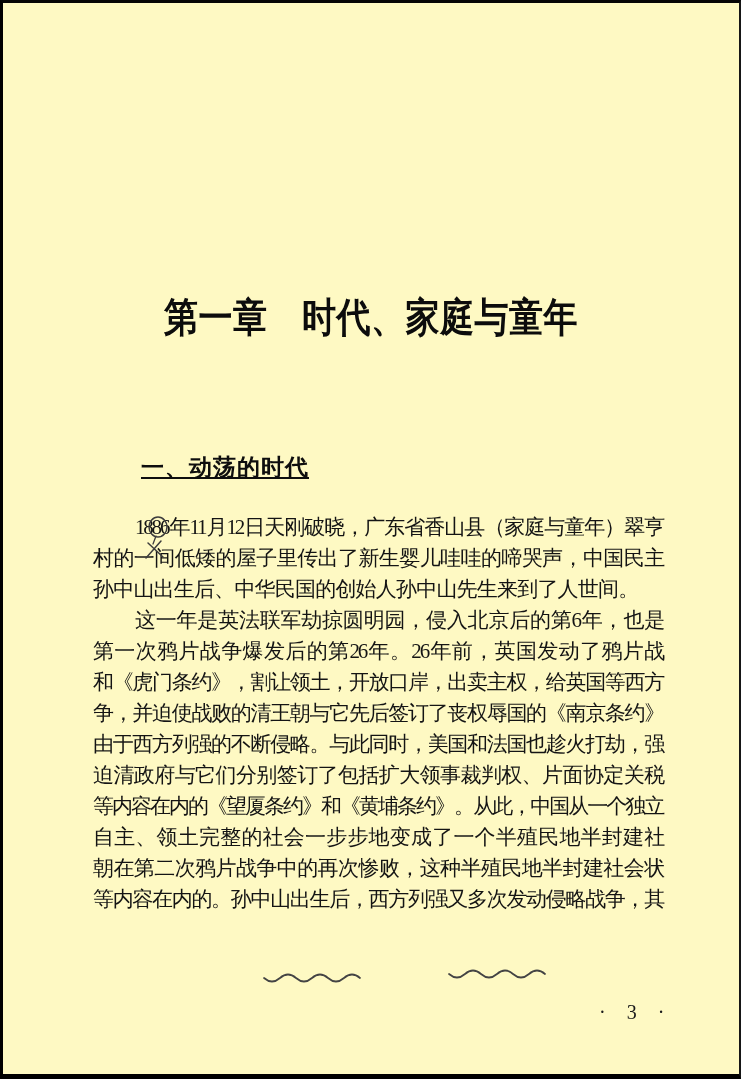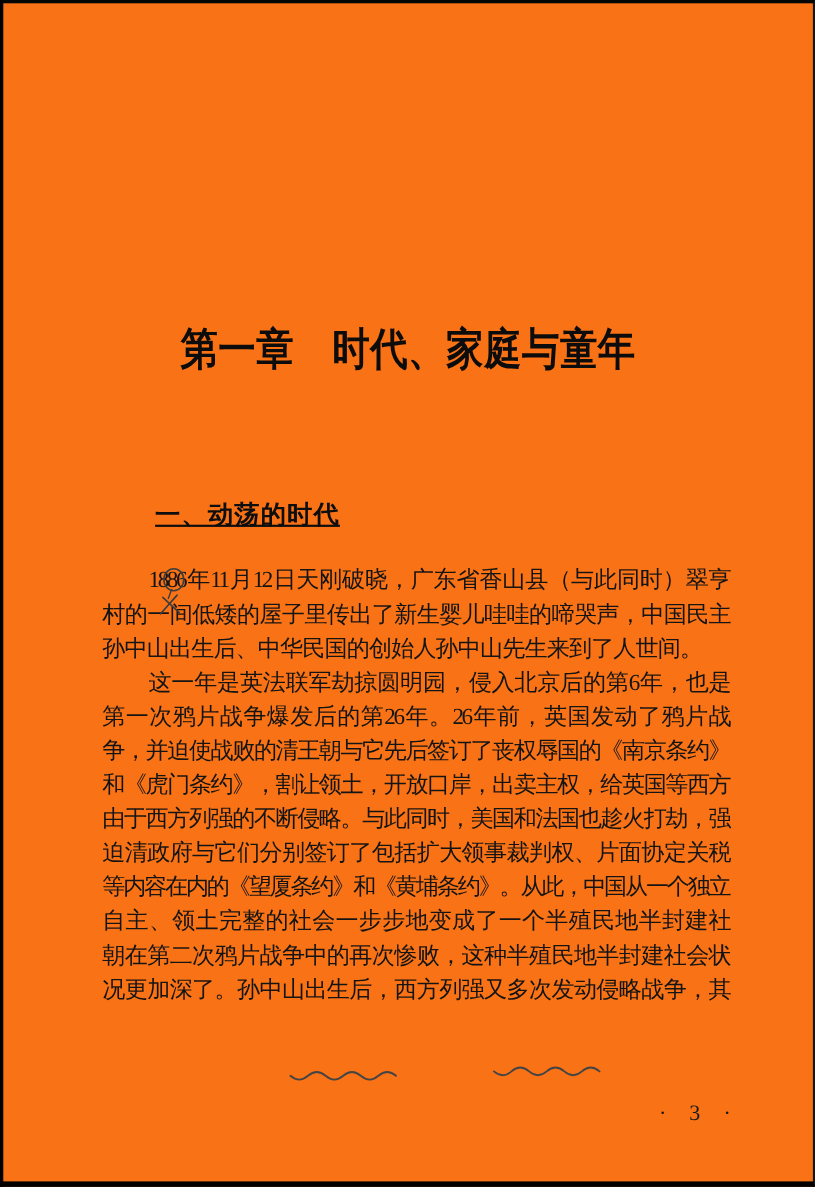--- a/index.html
+++ b/index.html
@@ -2,21 +2,21 @@
 <html><head>
 <meta charset="utf-8">
 <style>
   html, body { margin: 0; padding: 0; background: #e8e8e8; }
 
   .page {
     position: relative;
     width: 741px;
     height: 1079px;
     box-sizing: border-box;
-    background: #f97316;
+    background: #fef9c3;
     border-left: 3px solid #000;
     border-top: 3px solid #050505;
     border-right: 2px solid #161616;
     border-bottom: 5px solid #000;
     overflow: hidden;
     font-family: "Liberation Serif", serif;
     color: #121212;
   }
 
   .chapter-title {
@@ -91,33 +91,33 @@
 </head>
 <body>
 
 <div class="page">
 
   <h1 class="chapter-title">第一章　时代、家庭与童年</h1>
 
   <h2 class="section-heading">一、动荡的时代</h2>
 
   <div class="body-text">
-    <div class="line indent">1886年11月12日天刚破晓，广东省香山县（与此同时）翠亨</div>
+    <div class="line indent">1886年11月12日天刚破晓，广东省香山县（家庭与童年）翠亨</div>
     <div class="line">村的一间低矮的屋子里传出了新生婴儿哇哇的啼哭声，中国民主</div>
     <div class="line para-end">孙中山出生后、中华民国的创始人孙中山先生来到了人世间。</div>
     <div class="line indent">这一年是英法联军劫掠圆明园，侵入北京后的第6年，也是</div>
     <div class="line">第一次鸦片战争爆发后的第26年。26年前，英国发动了鸦片战</div>
+    <div class="line">和《虎门条约》，割让领土，开放口岸，出卖主权，给英国等西方</div>
     <div class="line">争，并迫使战败的清王朝与它先后签订了丧权辱国的《南京条约》</div>
-    <div class="line">和《虎门条约》，割让领土，开放口岸，出卖主权，给英国等西方</div>
     <div class="line">由于西方列强的不断侵略。与此同时，美国和法国也趁火打劫，强</div>
     <div class="line">迫清政府与它们分别签订了包括扩大领事裁判权、片面协定关税</div>
     <div class="line">等内容在内的《望厦条约》和《黄埔条约》。从此，中国从一个独立</div>
     <div class="line">自主、领土完整的社会一步步地变成了一个半殖民地半封建社</div>
     <div class="line">朝在第二次鸦片战争中的再次惨败，这种半殖民地半封建社会状</div>
-    <div class="line">况更加深了。孙中山出生后，西方列强又多次发动侵略战争，其</div>
+    <div class="line">等内容在内的。孙中山出生后，西方列强又多次发动侵略战争，其</div>
   </div>
 
   <div class="page-number">· 3 ·</div>
 
   <svg class="pencil-overlay" viewBox="0 0 736 1071" xmlns="http://www.w3.org/2000/svg">
 
     <ellipse cx="155" cy="524" rx="9" ry="10" fill="none" stroke="#3d3d3d" stroke-width="1.5"></ellipse>
 
     <path d="M 153 533 L 150 541" fill="none" stroke="#3d3d3d" stroke-width="1.3" stroke-linecap="round"></path>
 

